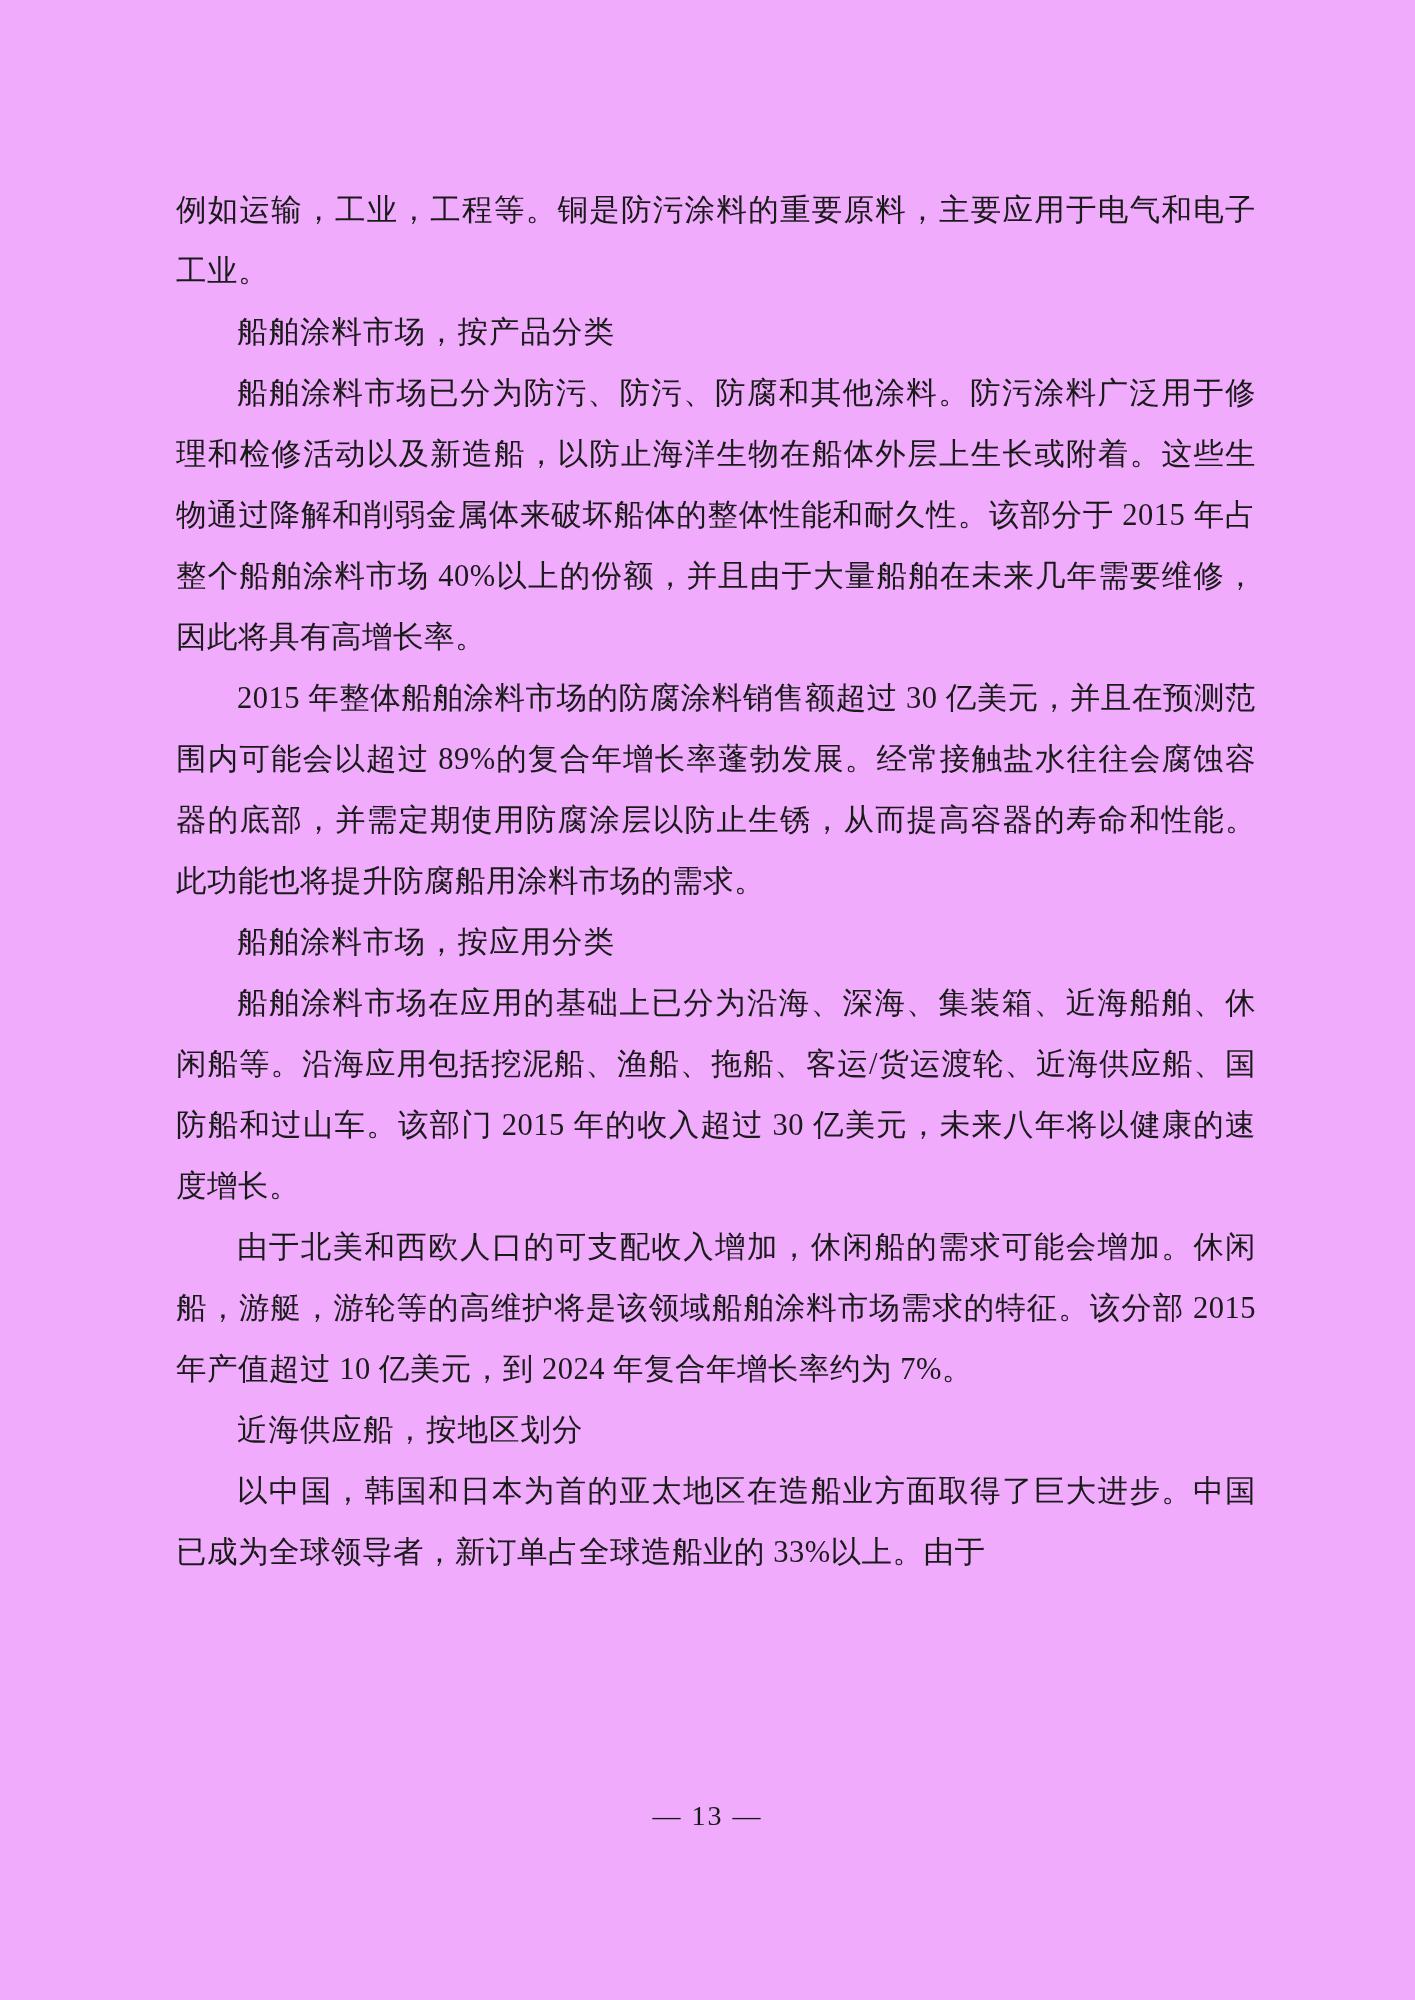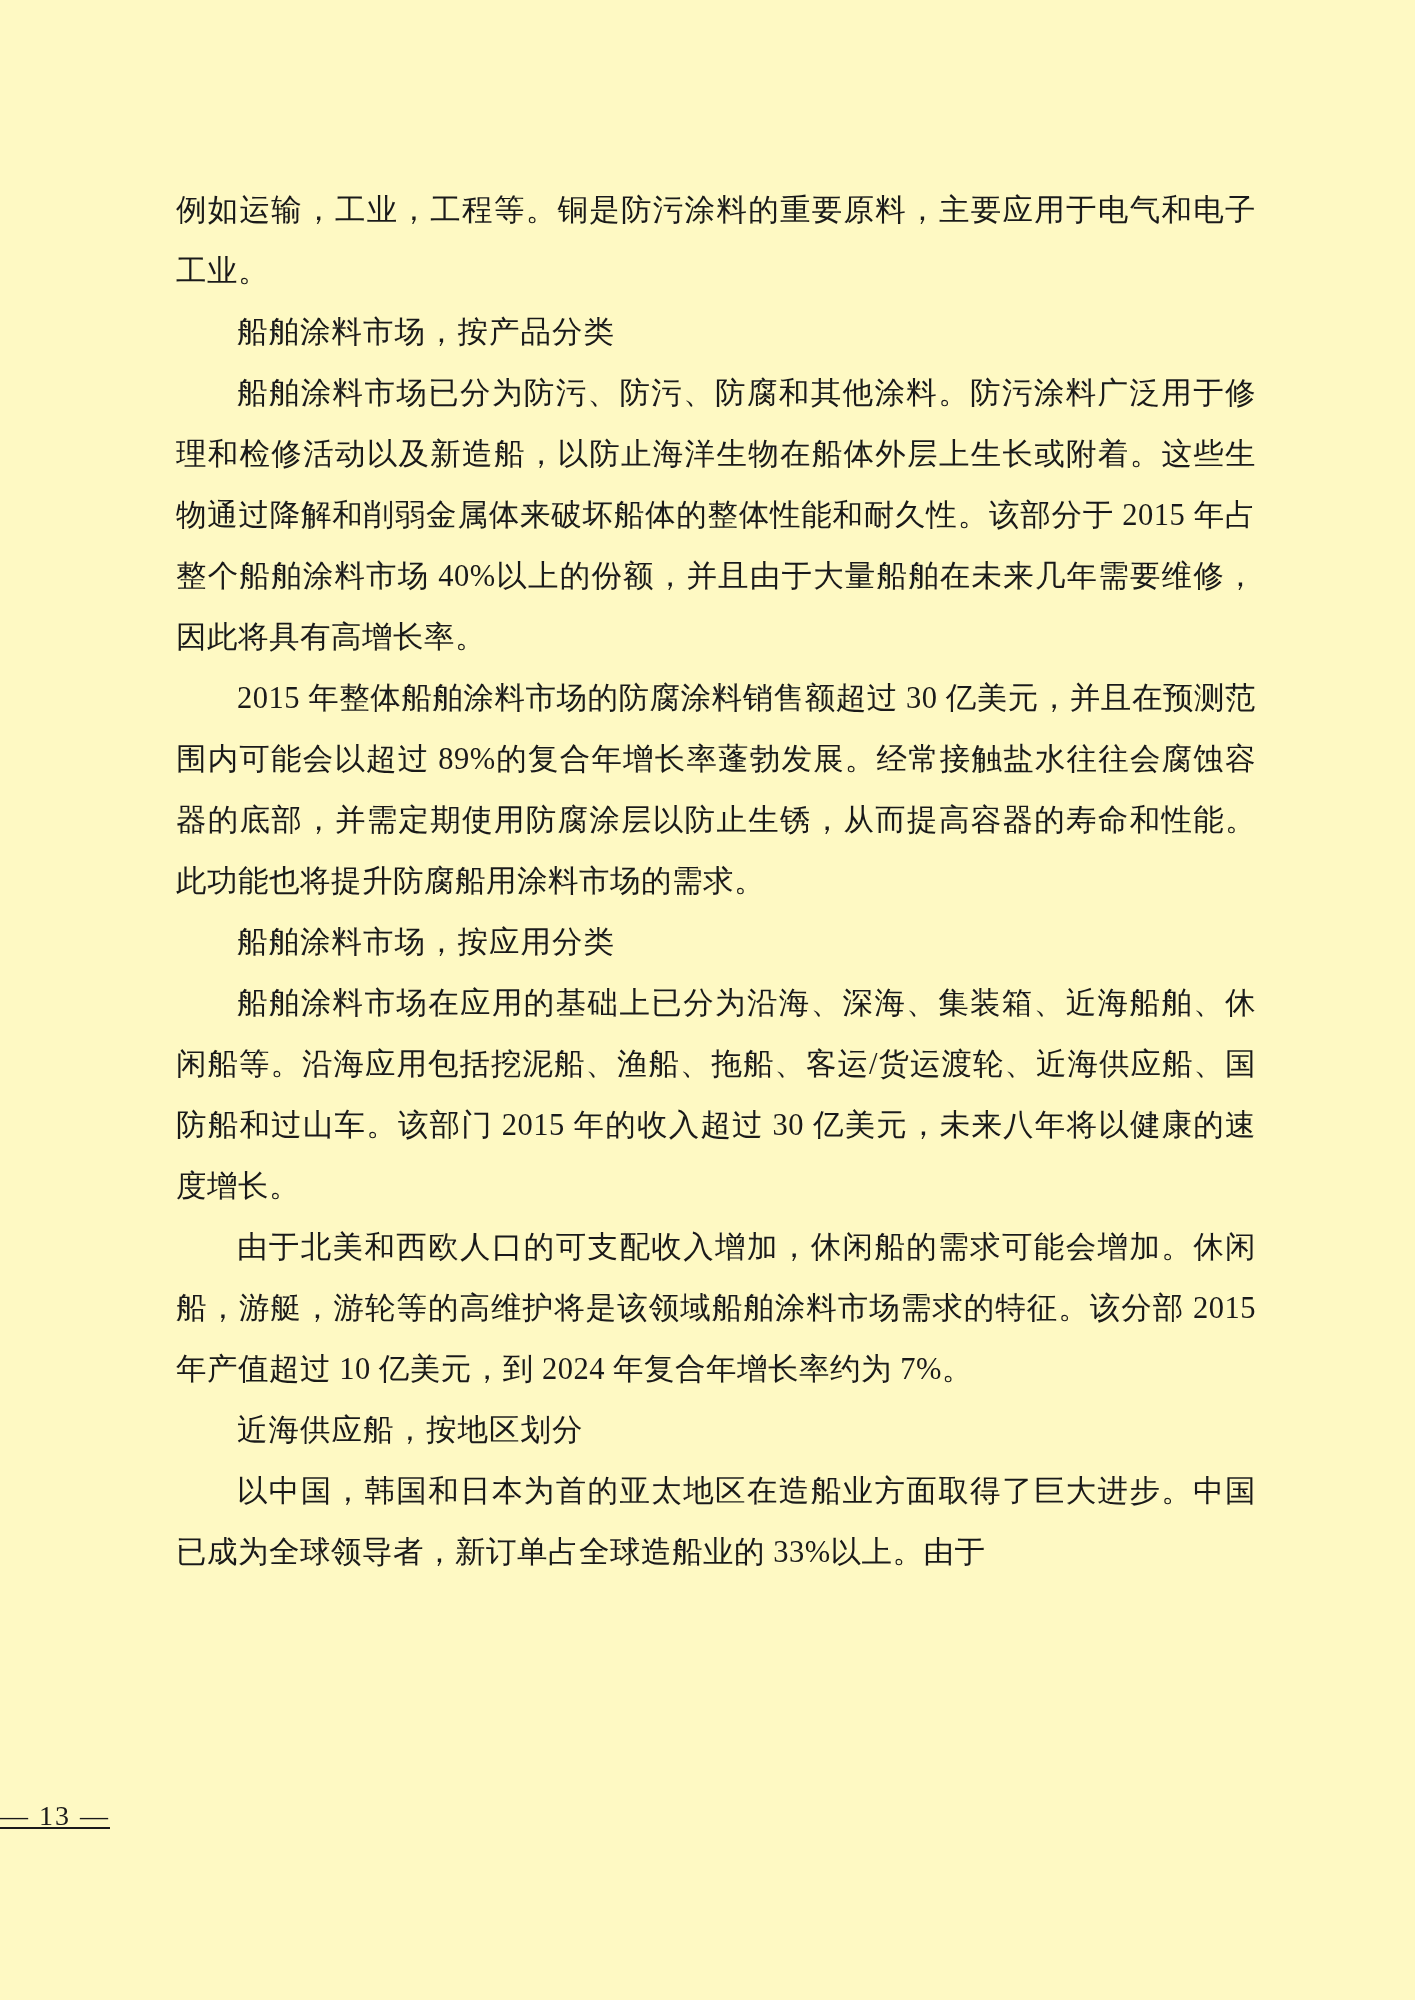--- a/index.html
+++ b/index.html
@@ -14,21 +14,21 @@
     color: #1a1a1a;
     position: relative;
     overflow: hidden;
   }
   .page {
     position: absolute;
     top: 0;
     left: 0;
     width: 1415px;
     height: 2000px;
-    background: #fef9c3;
+    background: #f0abfc;
   }
   .content {
     position: absolute;
     left: 176px;
     top: 180px;
     width: 1080px;
   }
   p {
     margin: 0;
     font-size: 30.5px;
@@ -47,25 +47,24 @@
   p.heading {
     font-weight: normal;
     text-indent: 61px;
     letter-spacing: 1px;
   }
   .footer {
     position: absolute;
     left: 0;
     top: 1800px;
     width: 1415px;
-    text-align: left;
+    text-align: center;
     font-size: 28px;
     letter-spacing: 2px;
     color: #1a1a1a;
-    text-decoration: underline;
   }
 </style>
 </head>
 <body>
 
 <div class="page">
   <div class="content">
     <p class="body">例如运输，工业，工程等。铜是防污涂料的重要原料，主要应用于电气和电子工业。</p>
     <p class="heading">船舶涂料市场，按产品分类</p>
     <p class="indent">船舶涂料市场已分为防污、防污、防腐和其他涂料。防污涂料广泛用于修理和检修活动以及新造船，以防止海洋生物在船体外层上生长或附着。这些生物通过降解和削弱金属体来破坏船体的整体性能和耐久性。该部分于 2015 年占整个船舶涂料市场 40%以上的份额，并且由于大量船舶在未来几年需要维修，因此将具有高增长率。</p>

